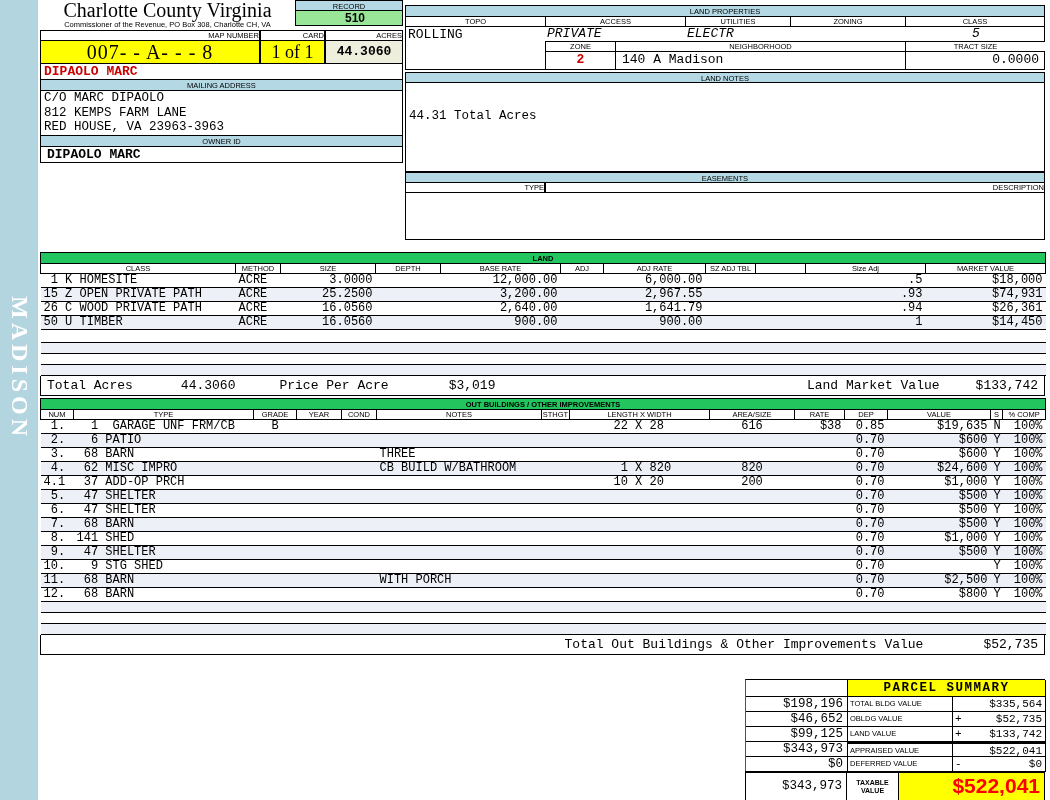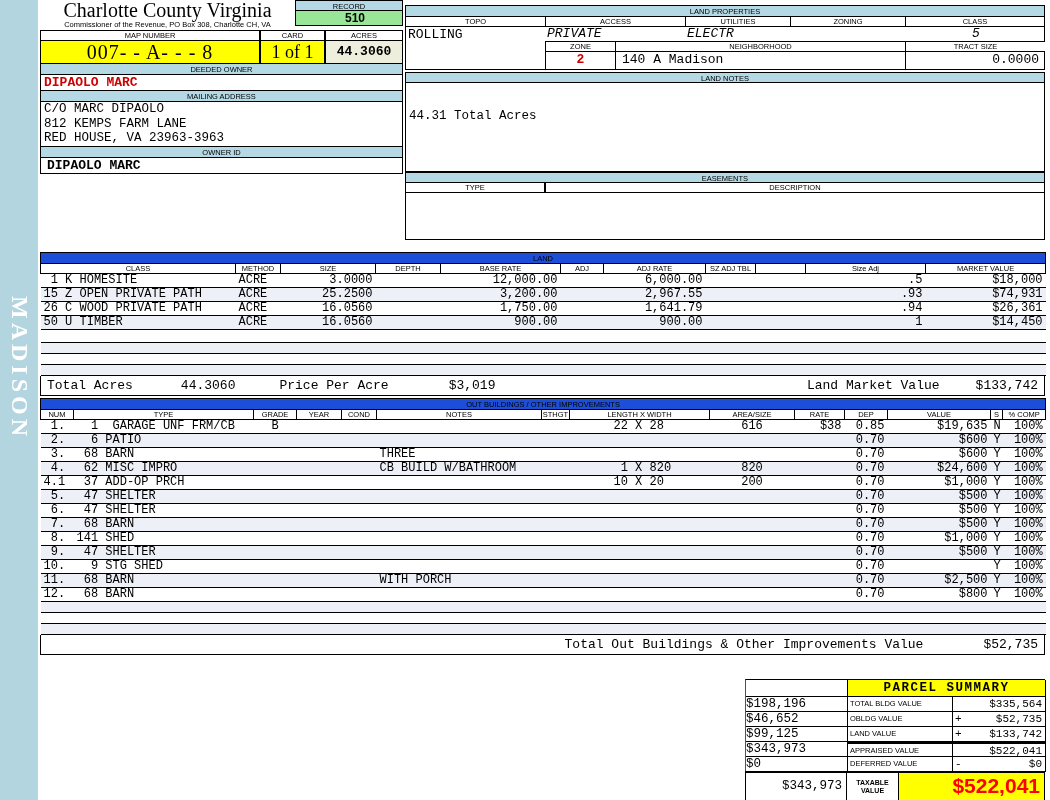--- a/index.html
+++ b/index.html
@@ -15,21 +15,21 @@
     font-family:"Liberation Serif",serif;font-weight:bold;font-size:24px;
     letter-spacing:4px;color:#ffffff;
   }
   
   .bar{
     background:#b4d9e5;border:1px solid #000;height:11px;line-height:11px;
     font-size:7.5px;text-align:center;box-sizing:border-box;
   }
   .hcell{
     background:#fff;border:1px solid #000;height:11px;line-height:10px;
-    font-size:7.5px;text-align:center;box-sizing:border-box;
+    font-size:7.5px;text-align:right;box-sizing:border-box;
   }
   
   .tl{position:absolute;left:40px;top:0;width:363px;}
   .tl-top{display:flex;height:30px;}
   .title-box{width:255px;text-align:center;}
   .county-title{font-family:"Liberation Serif",serif;font-size:20px;line-height:21px;}
   .county-sub{font-size:7.5px;line-height:8px;border-bottom:1px solid #000;padding-bottom:1px;}
   .record-box{width:108px;}
   .record-val{
     background:#99e699;border:1px solid #000;border-top:none;height:15px;line-height:15px;
@@ -72,22 +72,22 @@
   .notes{position:absolute;left:405px;top:72px;width:640px;}
   .notes-body{border:1px solid #000;border-top:none;height:89px;box-sizing:border-box;
               font-size:12.5px;padding:26px 0 0 3px;white-space:pre;}
   .ease{position:absolute;left:405px;top:172px;width:640px;}
   .ease-cols{display:flex;}
   .ease-c1{width:140px;}.ease-c2{width:500px;}
   .ease-body{border:1px solid #000;border-top:none;height:47px;box-sizing:border-box;}
   .ease .hcell{border-top:none;height:10px;}
   
   .dtable{border-collapse:collapse;table-layout:fixed;width:1005px;}
-  .dtable th.tbar{background:#1d4ed8;border:1px solid #000;height:10px;
-                  font-size:7.5px;font-weight:normal;text-align:center;padding:0;}
+  .dtable th.tbar{background:#22c55e;border:1px solid #000;height:10px;
+                  font-size:7.5px;font-weight:bold;text-align:center;padding:0;}
   .dtable th.col{background:#fff;border:1px solid #000;height:9px;
                  font-size:7.5px;font-weight:normal;text-align:center;padding:0;overflow:hidden;}
   .dtable td{font-family:"Liberation Mono","DejaVu Sans Mono",monospace;font-size:12px;
              height:13px;line-height:13px;padding:0 3px;border-bottom:1px solid #000;
              white-space:pre;overflow:hidden;}
   tbody[data-table] tr:nth-child(even){background:#eef0f7;}
   .c-l{text-align:left;} .c-r{text-align:right;} .c-c{text-align:center;}
   .c-lx{text-align:left;padding-left:44px !important;}
   tr.fgap td{height:12px;background:#fff;}
   tr.f td{height:10px;background:#fff;}
@@ -101,21 +101,21 @@
   }
   
   .ps{position:absolute;left:745px;top:679px;width:300px;font-size:12px;}
   .ps-grid{display:grid;grid-template-columns:102px 105px 93px;
            grid-template-rows:17px 15px 15px 15px 15px 15px;
            border-top:1px solid #000;border-left:1px solid #6d28d9;}
   .ps-grid > div{border-right:1px solid #000;border-bottom:1px solid #000;
                  box-sizing:border-box;overflow:hidden;}
   .ps-title{grid-column:2 / span 2;background:#ffff00;font-family:"Liberation Mono",monospace;
             font-weight:bold;font-size:12.5px;letter-spacing:1.5px;text-align:center;line-height:16px;}
-  .ps-left{text-align:left;padding-right:4px;line-height:14px;font-size:12.5px;}
+  .ps-left{text-align:right;padding-right:4px;line-height:14px;font-size:12.5px;}
   .ps-label{font-size:7.5px;line-height:14px;padding-left:2px;white-space:nowrap;}
   .ps-right{display:flex;justify-content:space-between;line-height:14px;font-size:11px;
             padding:0 3px 0 2px;text-align:right;}
   .thick-top{border-top:2px solid #000;}
   .ps-bottom{display:flex;height:27px;border:1px solid #000;border-top:2px solid #000;box-sizing:content-box;border-top-width:2px;margin-top:-1px;}
   .ps-bleft{width:101px;border-right:1px solid #000;text-align:right;padding-right:4px;
             line-height:26px;font-size:12.5px;box-sizing:border-box;}
   .ps-blabel{width:52px;border-right:1px solid #000;font-size:7px;line-height:8px;
              display:flex;align-items:center;justify-content:center;text-align:center;
              box-sizing:border-box;font-weight:bold;}
@@ -141,21 +141,20 @@
     </div>
   </div>
   <div class="mapcard">
     <div class="hcell mc-h1">MAP NUMBER</div>
     <div class="hcell mc-h2">CARD</div>
     <div class="hcell mc-h3">ACRES</div>
     <div class="mc-v map-val">007- - A- -  - 8</div>
     <div class="mc-v card-val">1 of 1</div>
     <div class="mc-v acres-val mono">44.3060</div>
   </div>
-  <div class="bar">DEEDED OWNER</div>
   <div class="owner-red mono">DIPAOLO MARC</div>
   <div class="bar">MAILING ADDRESS</div>
   <div class="addr-box mono">C/O MARC DIPAOLO
 812 KEMPS FARM LANE
 RED HOUSE, VA 23963-3963</div>
   <div class="bar">OWNER ID</div>
   <div class="ownerid-val mono">DIPAOLO MARC</div>
 </div>
 
 <div class="lp">
@@ -255,21 +254,21 @@
           <td class="c-c"></td>
           <td class="c-c"></td>
           <td class="c-r">.93</td>
           <td class="c-r">$74,931</td>
         </tr>
         <tr>
           <td class="c-l">26 C WOOD PRIVATE PATH</td>
           <td class="c-l">ACRE</td>
           <td class="c-r">16.0560</td>
           <td class="c-r"></td>
-          <td class="c-r">1,750.00</td>
+          <td class="c-r">2,640.00</td>
           <td class="c-c"></td>
           <td class="c-r">1,641.79</td>
           <td class="c-c"></td>
           <td class="c-c"></td>
           <td class="c-r">.94</td>
           <td class="c-r">$26,361</td>
         </tr>
         <tr>
           <td class="c-l">50 U TIMBER</td>
           <td class="c-l">ACRE</td>

